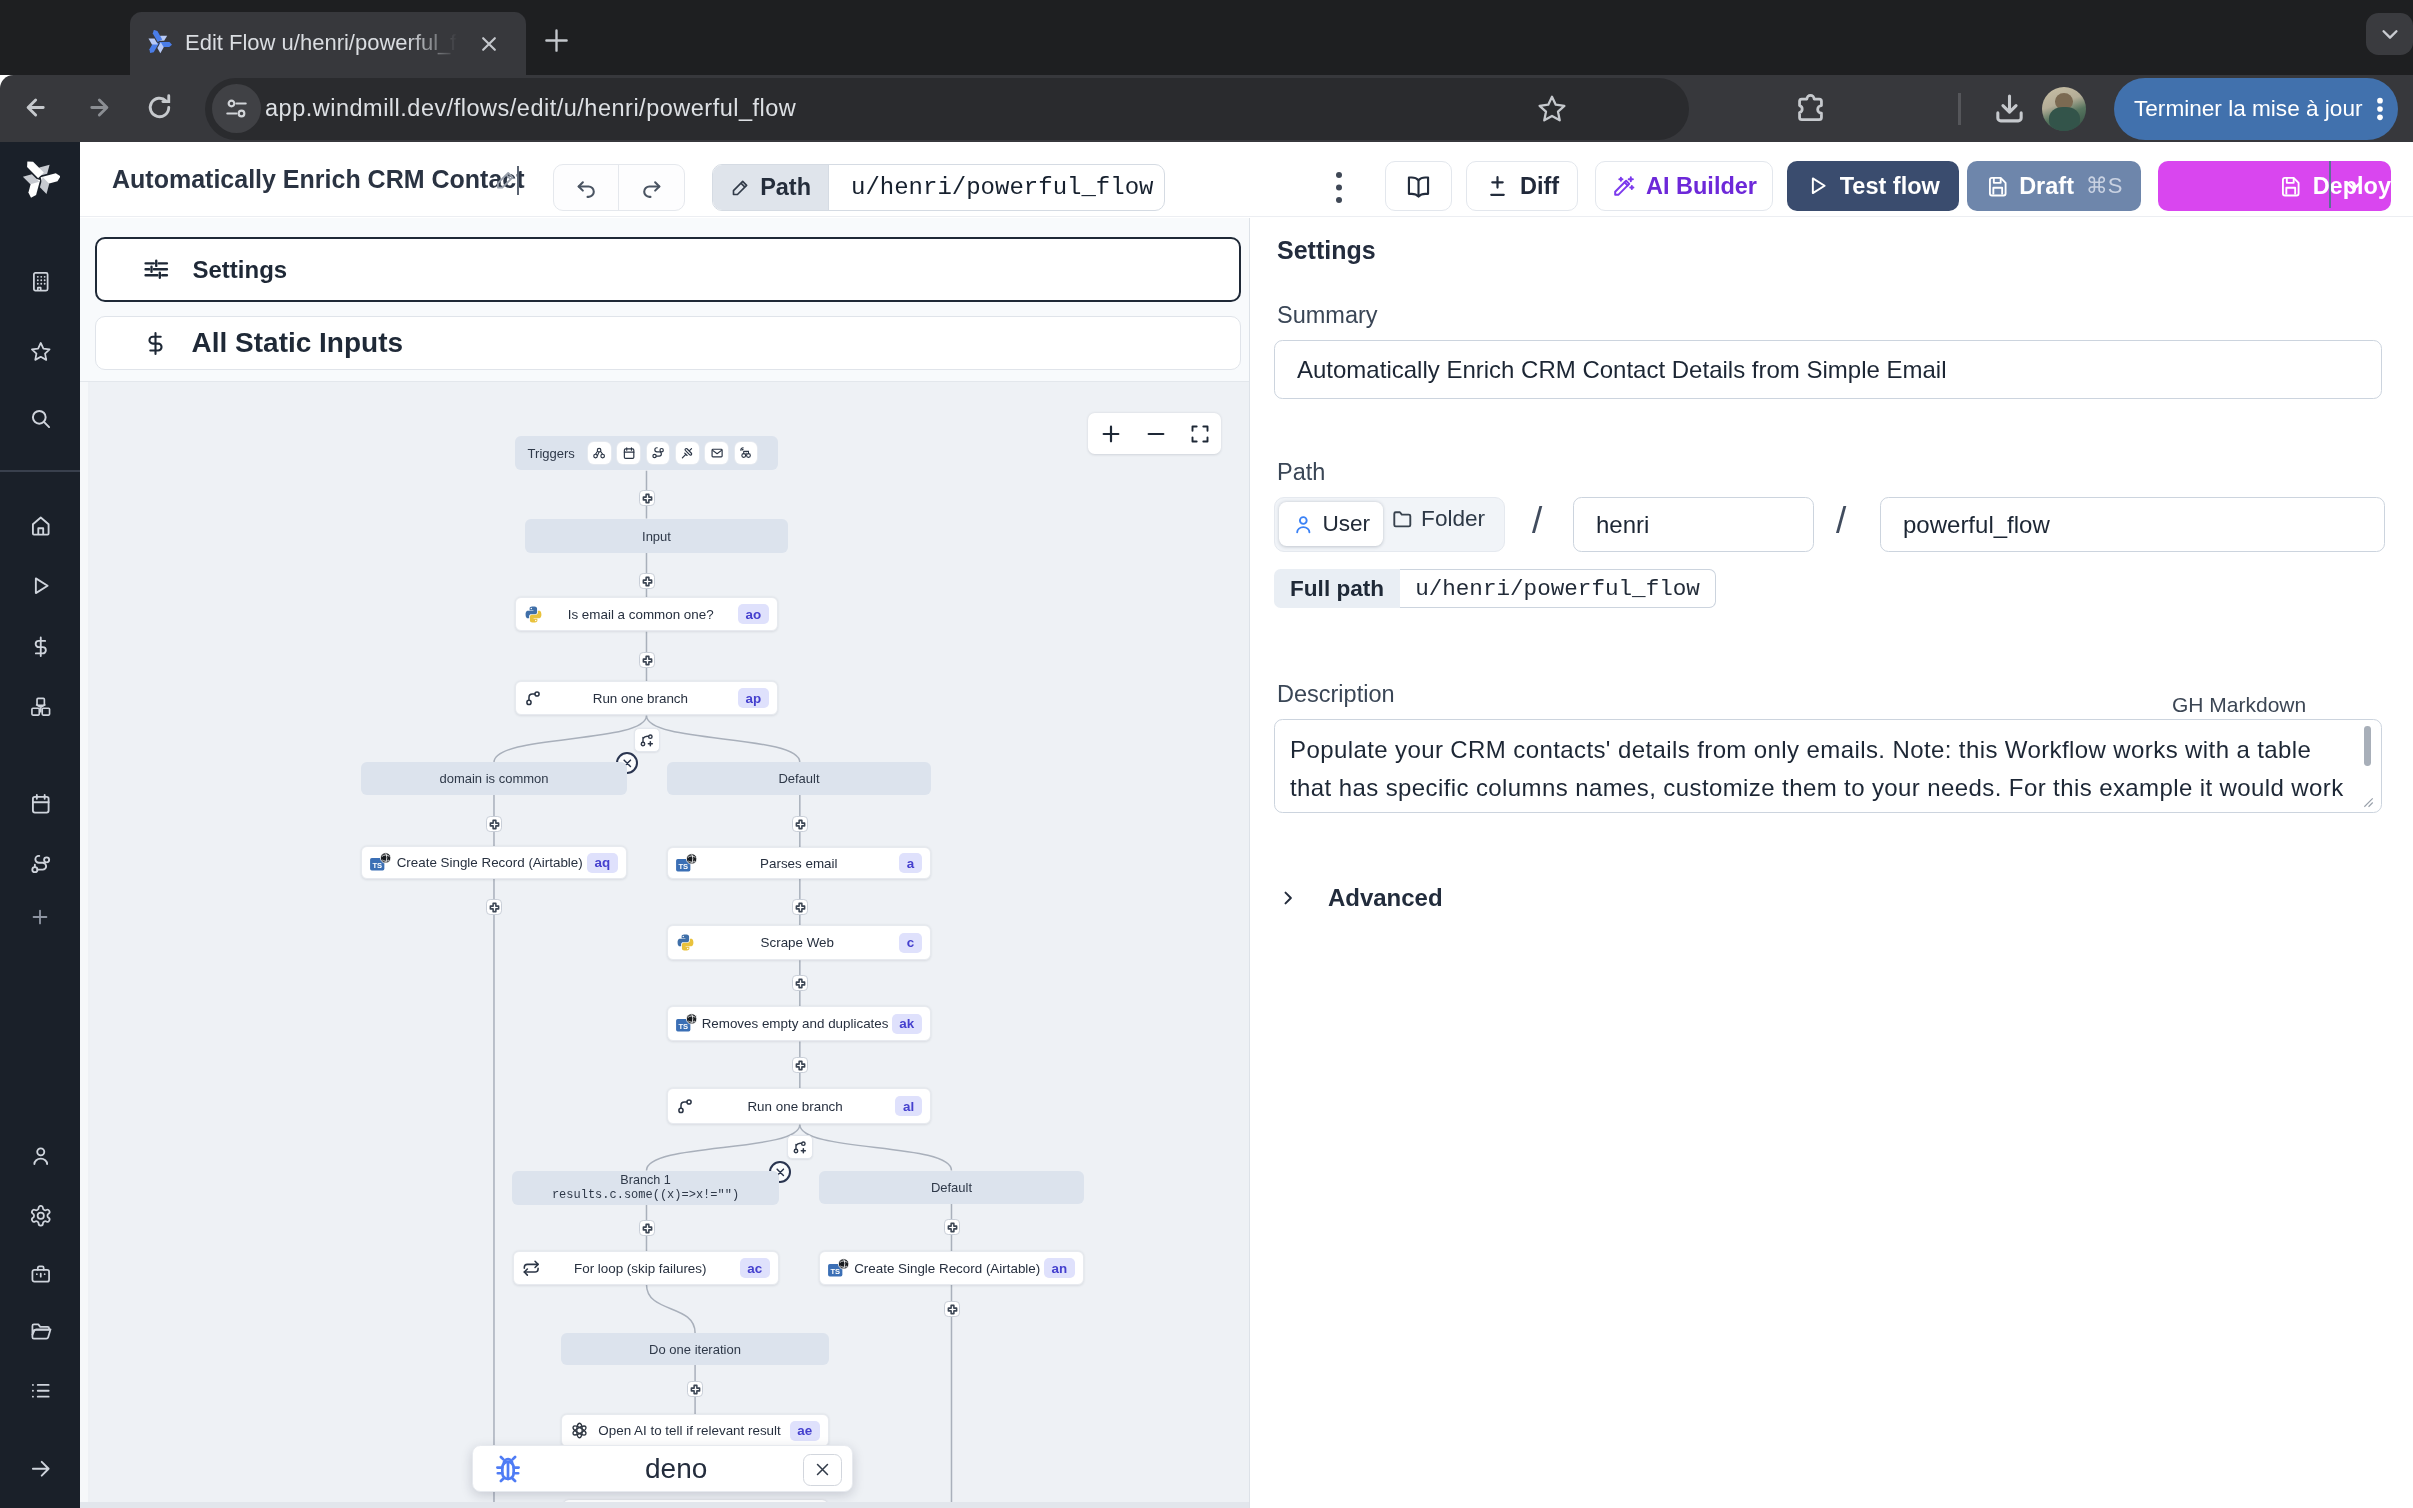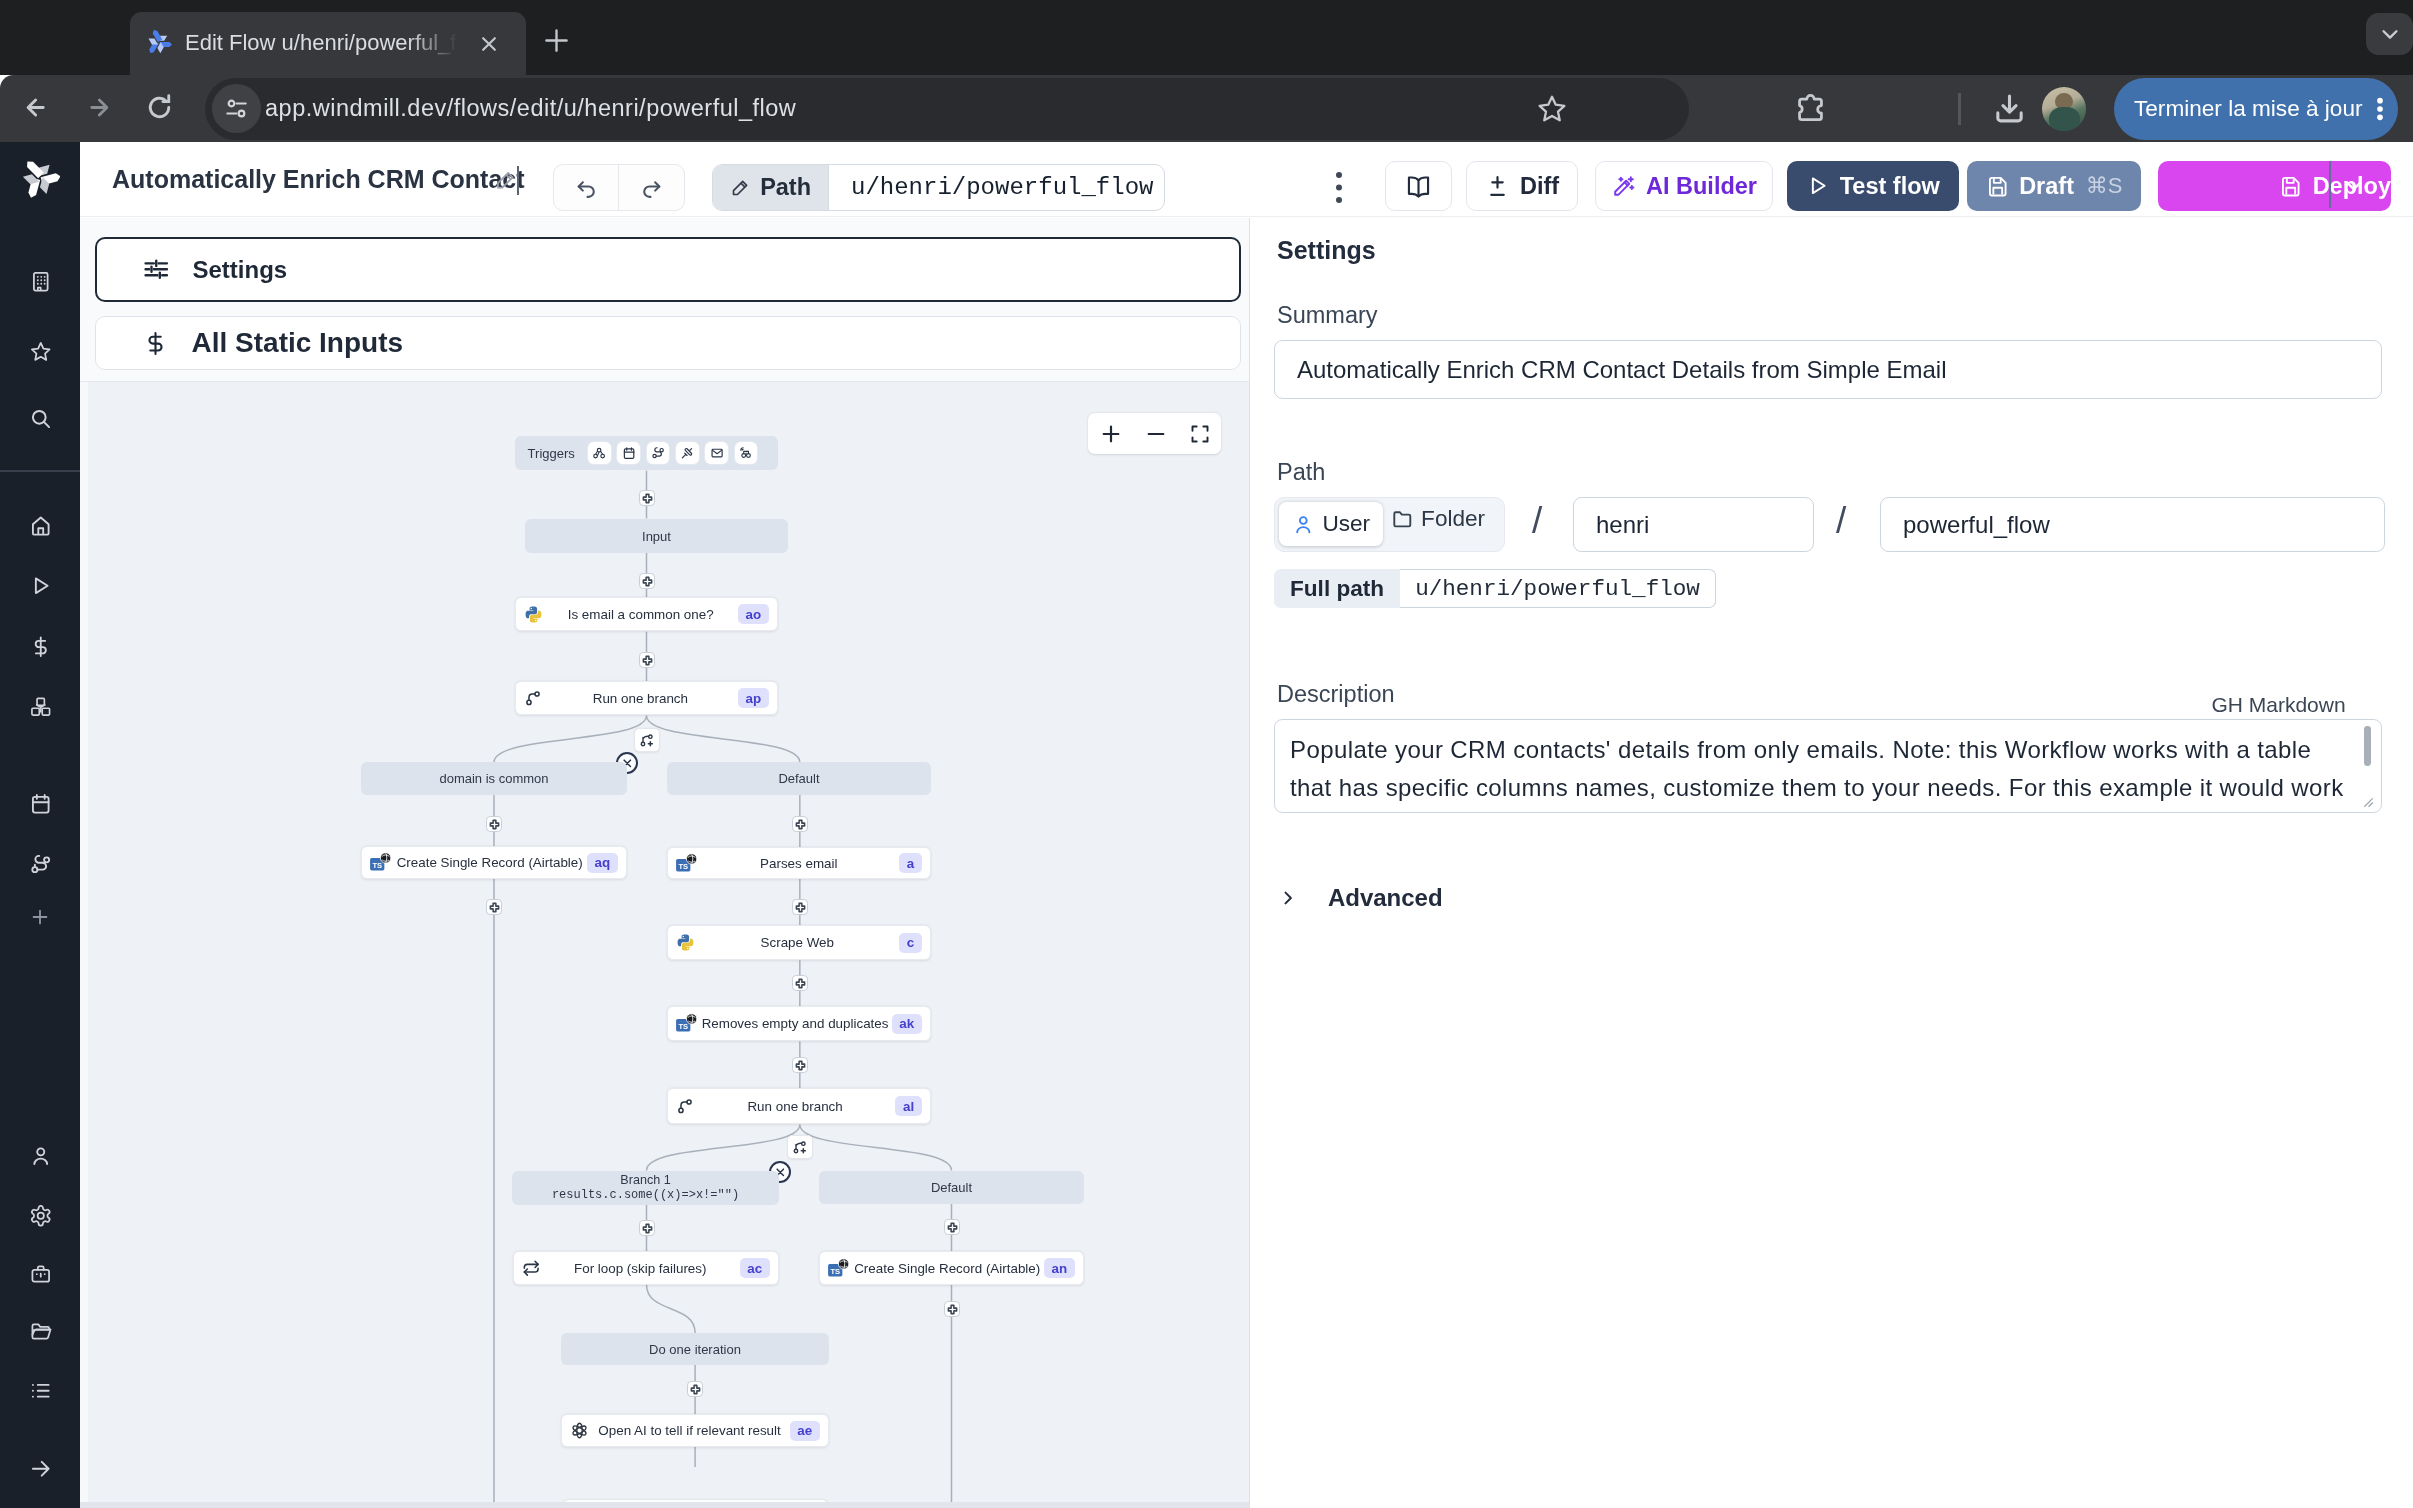--- a/index.html
+++ b/index.html
@@ -553,20 +553,33 @@
             <ellipse rx="3.4" ry="9.2" transform="rotate(0)"></ellipse>
             <ellipse rx="3.4" ry="9.2" transform="rotate(60)"></ellipse>
             <ellipse rx="3.4" ry="9.2" transform="rotate(120)"></ellipse>
           </g>
         </svg>
       <span class="ntitle">Open AI to tell if relevant result</span>
         <span class="nbadge">ae</span>
     </div>
     <div class="abs" style="left:483px;top:1118px;width:265px;height:9.2px;background:#fff;border-radius:5.9px 5.9px 0 0;box-shadow:0 0 2.5px rgba(25,35,60,.15)"></div>
     <div class="abs" style="left:711px;top:1120px;width:28.5px;height:7.5px;background:#dfe1fc;border-radius:4.2px 4.2px 0 0"></div>
+    <div class="abs" style="left:392px;top:1063px;width:381px;height:47px;background:#fff;border:0.8px solid #e7eaef;border-radius:8.4px;box-shadow:0 3.4px 11.7px rgba(25,35,60,.18);display:flex;align-items:center">
+      <svg style="margin-left:18.4px" width="34" height="34" viewBox="0 0 24 24" fill="none" stroke="#4f7cf5" stroke-width="1.9" stroke-linecap="round">
+          <rect x="8" y="7" width="8" height="12" rx="4"></rect>
+          <path d="M9 8 a3 3 0 0 1 6 0"></path>
+          <path d="M8.7 5.2 L7 3.5 M15.3 5.2 L17 3.5 M8 11 H4.5 M8 15 H4.8 M9 18.5 L7 20.5 M16 11 H19.5 M16 15 H19.2 M15 18.5 L17 20.5 M12 7.5 V19"></path>
+        </svg>
+      <span style="flex:1;text-align:center;font-size:28px;color:#232c3c;margin-left:-25px">deno</span>
+      <div style="position:absolute;left:330px;top:7.5px;width:39px;height:32px;border:1.7px solid #d2d6dd;border-radius:7.5px;display:flex;align-items:center;justify-content:center">
+          <svg width="17" height="17" viewBox="0 0 24 24" stroke="#323b49" stroke-width="2.2" stroke-linecap="round">
+            <path d="M5 5 L19 19 M19 5 L5 19"></path>
+          </svg>
+        </div>
+    </div>
     <div class="abs" style="left:0;top:1120px;width:1169px;height:6.7px;background:#e2e6ec"></div>
   </div>
 </div>
 
 <div class="rightcol">
   <div class="abs" style="left:27px;top:18.4px;font-size:25px;font-weight:bold;color:#232c3d">Settings</div>
   <div class="label" style="left:27px;top:84px">Summary</div>
   <div class="input" style="left:24px;top:122px;width:1108px;height:59px">Automatically Enrich CRM Contact Details from Simple Email</div>
   <div class="label" style="left:27px;top:241px">Path</div>
   <div class="abs" style="left:24px;top:279px;width:231px;height:55px;background:#f1f4f8;border:1.7px solid #e5e9ef;border-radius:10px">
@@ -588,21 +601,21 @@
   <div class="input" style="left:323px;top:279px;width:241px;height:55px">henri</div>
   <div class="abs" style="left:586px;top:282px;font-size:37px;color:#414c5e">/</div>
   <div class="input" style="left:630px;top:279px;width:505px;height:55px">powerful_flow</div>
   <div class="abs" style="left:24px;top:351px;display:flex;height:39px">
     <div style="background:#e9eef4;border-radius:6.7px 0 0 6.7px;display:flex;align-items:center;padding:0 16px;font-size:22.6px;font-weight:bold;color:#1f2937">Full path</div>
     <div style="background:#fff;border:1.7px solid #ccd4de;border-left:none;border-radius:0 6.7px 6.7px 0;display:flex;align-items:center;padding:0 15px">
         <span class="mono" style="font-size:22.6px;color:#222b38">u/henri/powerful_flow</span>
       </div>
   </div>
   <div class="label" style="left:27px;top:463px">Description</div>
-  <div class="abs" style="left:922px;top:475px;width:213px;text-align:center;font-size:21px;color:#3c4654">GH Markdown</div>
+  <div class="abs" style="left:922px;top:475px;width:213px;text-align:left;font-size:21px;color:#3c4654">GH Markdown</div>
   <div class="abs" style="left:24px;top:501px;width:1108px;height:94px;background:#fff;border:1.7px solid #ccd4de;border-radius:8.4px;padding:11px 15px;font-size:24px;letter-spacing:0.4px;line-height:38px;color:#1d2735;white-space:nowrap">Populate your CRM contacts' details from only emails. Note: this Workflow works with a table<br>that has specific columns names, customize them to your needs. For this example it would work
     <div class="abs" style="left:1089px;top:5.9px;width:6.7px;height:40px;background:#a8afb9;border-radius:3.4px"></div>
     <svg class="abs" style="left:1086px;top:75px" width="13.4" height="13.4" viewBox="0 0 16 16" stroke="#9aa1ab" stroke-width="1.4">
         <path d="M4 14 L14 4 M9 14 L14 9"></path>
       </svg>
   </div>
   <div class="abs" style="left:28.5px;top:666px;display:flex;align-items:center;gap:31px">
     <svg width="18.4" height="22" viewBox="0 0 24 24" fill="none" stroke="#232c3c" stroke-width="2.6" stroke-linecap="round" stroke-linejoin="round">
         <path d="M8.5 5 L15.5 12 L8.5 19"></path>
       </svg>

